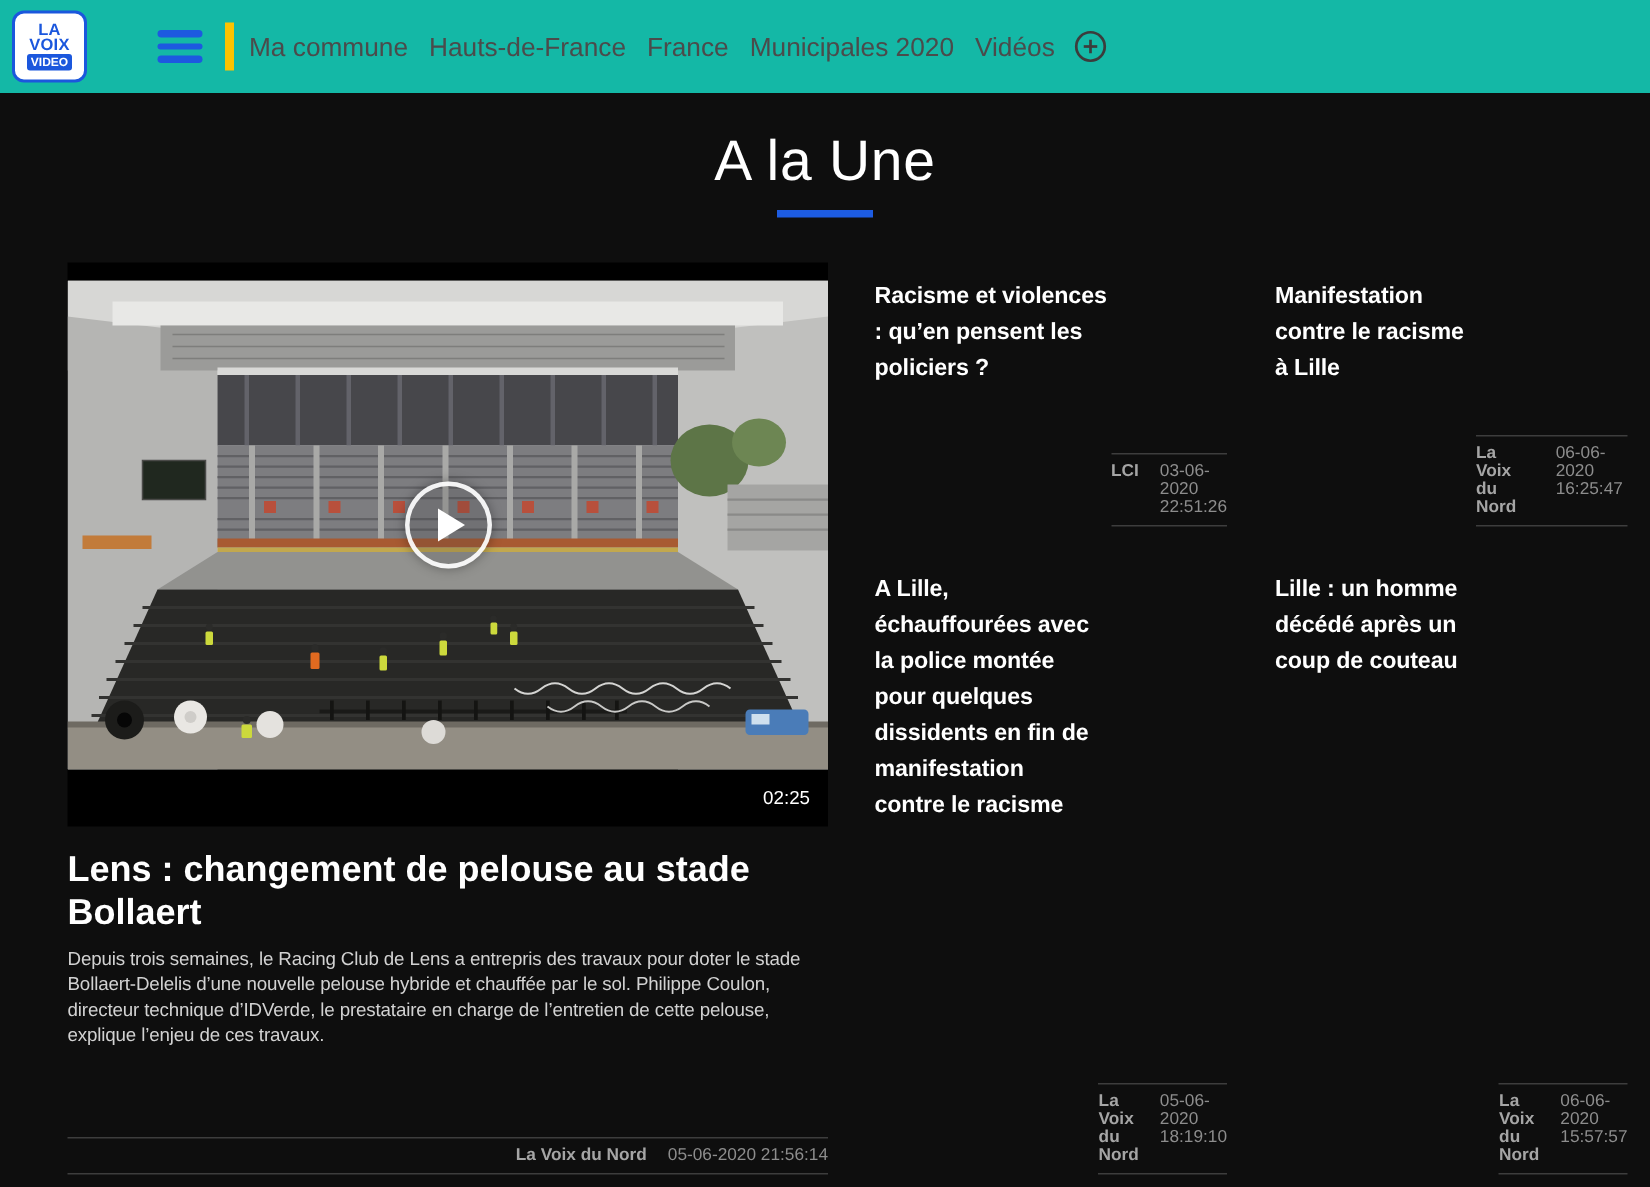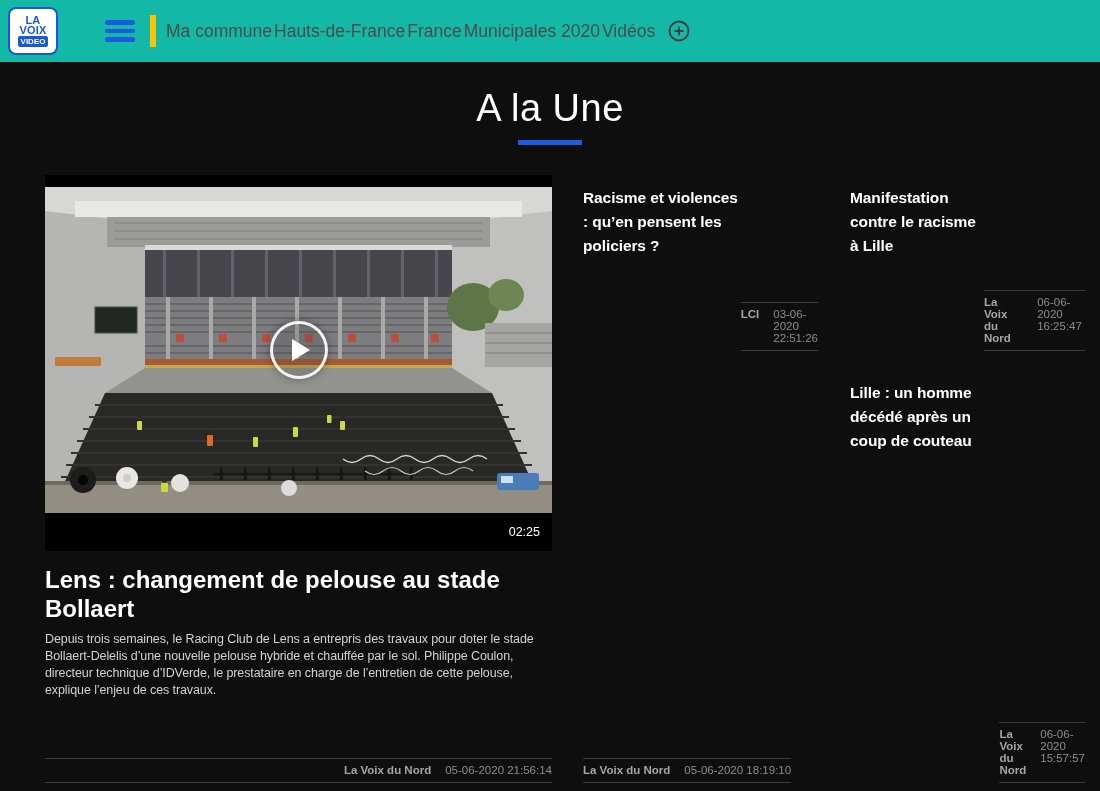--- a/index.html
+++ b/index.html
@@ -17,21 +17,21 @@
   .logo {
     width:50px; height:48px; border:2px solid #1b57dd; border-radius:8px;
     background:#fff; display:flex; flex-direction:column; align-items:center;
     justify-content:center; cursor:pointer;
   }
   .logo .l1,.logo .l2 { color:#1b57dd; font-weight:bold; font-size:11px; line-height:10px; letter-spacing:.2px; }
   .logo .l3 { background:#1b57dd; color:#fff; font-weight:bold; font-size:8px; line-height:9px; padding:1px 3px; border-radius:2px; margin-top:1px; }
   .hamburger { margin-left:47px; width:30px; display:flex; flex-direction:column; gap:4px; cursor:pointer; }
   .hamburger span { display:block; height:4.5px; background:#1d59e0; border-radius:3px; }
   .accent-bar { width:6px; height:32px; background:#fdc300; margin-left:15px; margin-right:10px; }
-  .nav { display:flex; align-items:center; gap:2px; }
+  .nav { display:flex; align-items:center; gap:14px; }
   .nav a {
     color:#4b4b4b; font-size:17.5px; text-decoration:none; cursor:pointer; white-space:nowrap;
   }
   .plus-icon { margin-left:13px; cursor:pointer; display:flex; align-items:center; }
   
   .section-head { padding-top:25px; text-align:center; }
   .section-head h1 { margin:0; color:#fff; font-size:38px; font-weight:300; line-height:42px; letter-spacing:.5px; }
   .title-underline { width:64px; height:5px; background:#1d5ce2; margin:11px auto 0; }
   
   .content { display:flex; gap:31px; margin-top:30px; padding:0 15px 0 45px; height:608px; }
@@ -448,20 +448,21 @@
           <polygon points="124,50 120,42 128,46" fill="#4a3322"></polygon>
           <rect x="100" y="52" width="26" height="38" rx="6" fill="#2a3550"></rect>
           <rect x="106" y="58" width="13" height="15" fill="#e4e6e8"></rect>
           <circle cx="113" cy="42" r="8.5" fill="#8fb0d4"></circle>
           <path d="M104,42 a9,9 0 0 1 18,0 Z" fill="#aec8e2"></path>
           <rect x="96" y="58" width="8" height="20" rx="3" fill="#263049"></rect>
         </svg>
         <div class="play"></div>
         <span class="duration">03:42</span>
       </div>
+      <h3>A Lille, échauffourées avec la police montée pour quelques dissidents en fin de manifestation contre le racisme</h3>
       <div class="meta">
         <span class="source">La Voix du Nord</span>
         <span class="date">05-06-2020 18:19:10</span>
       </div>
     </article>
 
     <article class="card">
       <div class="thumb">
         <svg class="scene" width="100%" height="146" viewBox="0 0 230 146" preserveAspectRatio="none" style="top:8px">
           <rect width="230" height="146" fill="#e9eaea"></rect>

